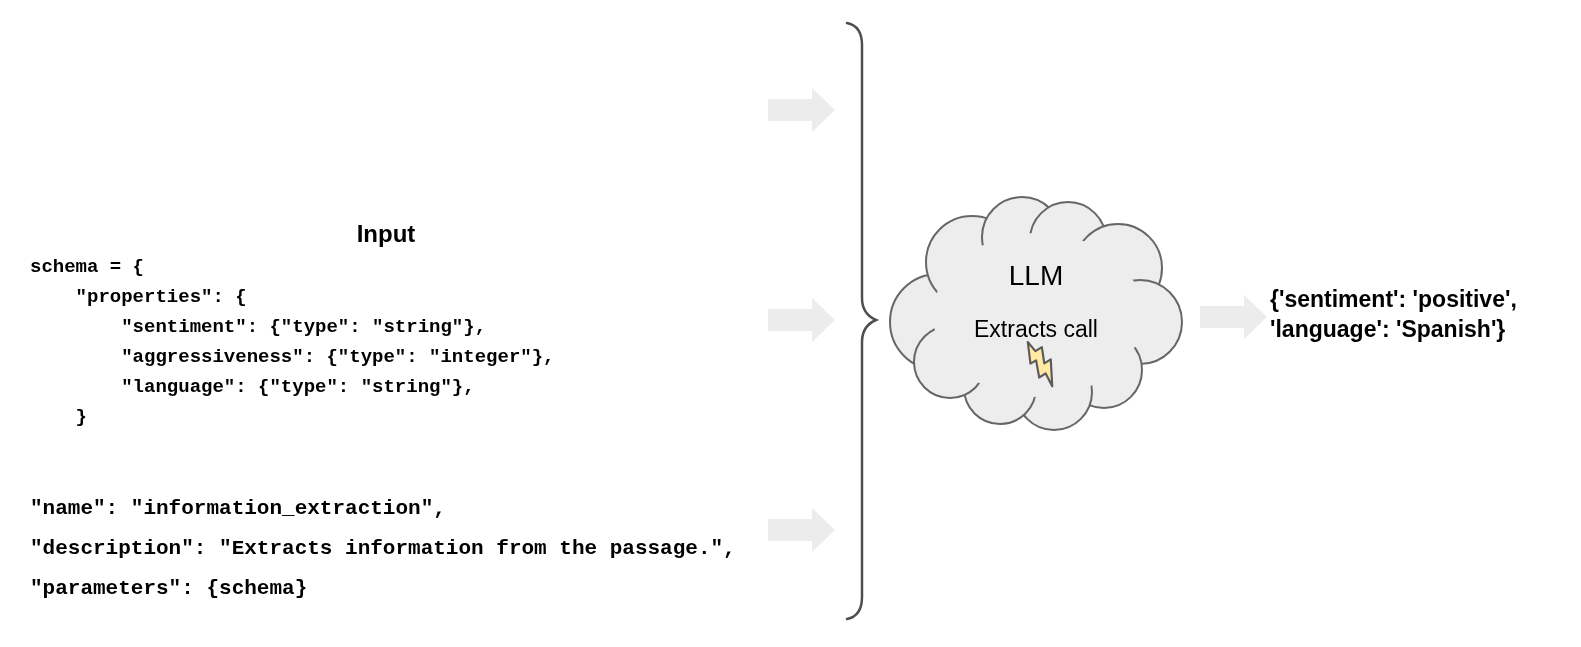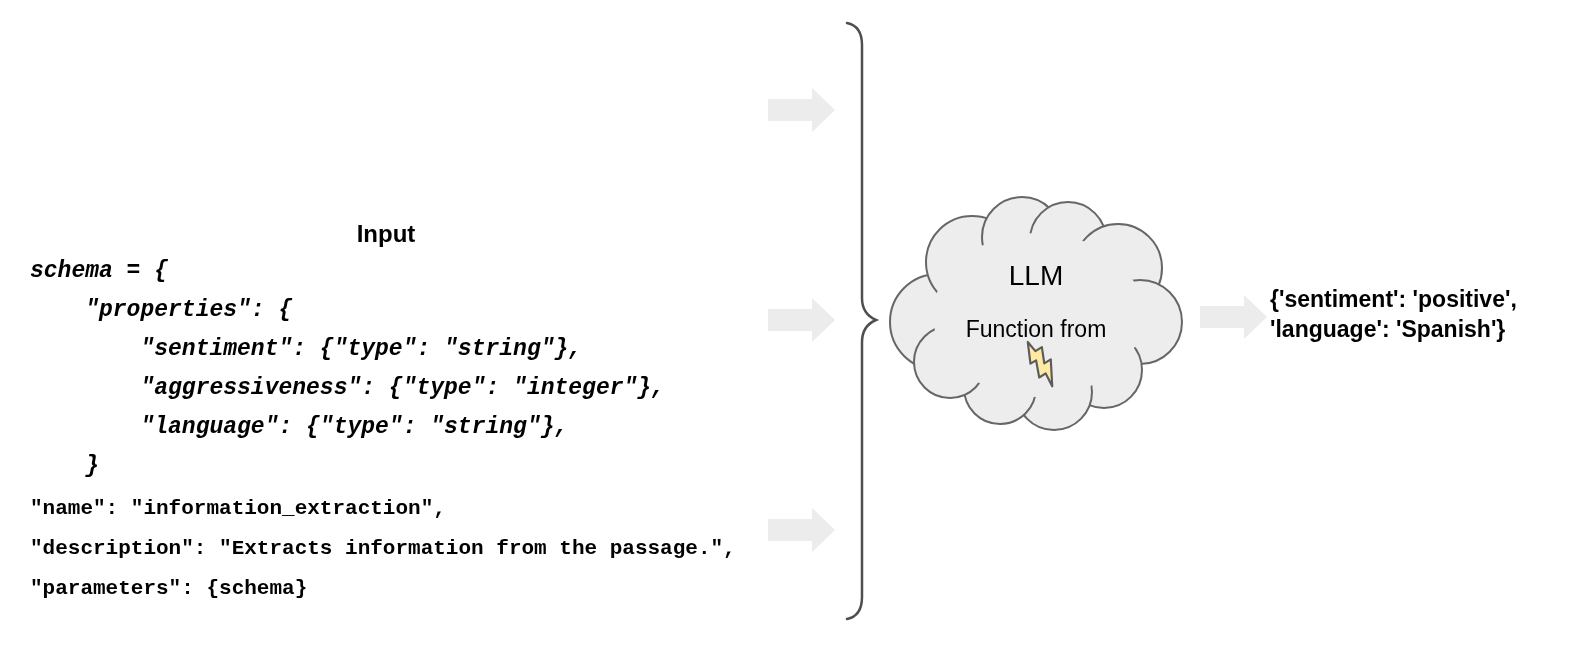--- a/index.html
+++ b/index.html
@@ -8,21 +8,21 @@
     --bolt_fill:#ffe9a3; --bolt_stroke:#5b5b5b;
   }
   *{margin:0;padding:0;box-sizing:border-box;}
   body{background:var(--background);font-family:"Liberation Sans",sans-serif;}
   .canvas{position:relative;width:1581px;height:647px;background:var(--background);overflow:hidden;}
   .layer{position:absolute;left:0;top:0;width:1581px;height:647px;}
   .abs{position:absolute;color:var(--text);}
   .heading{font-weight:bold;font-size:24px;text-align:center;font-family:"Liberation Sans",sans-serif;}
   .mono{font-family:"Liberation Mono","DejaVu Sans Mono",monospace;font-weight:bold;white-space:pre;}
   .input-code{left:30px;top:84px;width:712px;font-size:23.5px;line-height:28.5px;text-align:center;}
-  .schema-code{left:30px;top:252px;font-size:23px;line-height:39px;font-style:italic;}
+  .schema-code{left:30px;top:252px;font-size:19px;line-height:30px;}
   .function-code{left:30px;top:489px;font-size:21px;line-height:40px;}
   .h-input{left:30px;top:50px;width:712px;}
   .h-schema{left:30px;top:220px;width:712px;}
   .h-function{left:30px;top:456px;width:720px;}
   .llm-title{left:890px;top:260px;width:292px;text-align:center;font-weight:normal;font-size:28px;}
   .llm-subtitle{left:890px;top:316px;width:292px;text-align:center;font-size:23px;}
   .output-text{left:1270px;top:285px;width:300px;font-weight:bold;font-size:23px;line-height:29.5px;white-space:pre;}
   .flow-arrow{fill:var(--arrow_fill);stroke:none;}
   .cloud-bump{fill:var(--cloud_fill);stroke:var(--cloud_stroke);stroke-width:2;}
   .cloud-core{fill:var(--cloud_fill);stroke:none;}
@@ -78,18 +78,18 @@
         "sentiment": {"type": "string"},
         "aggressiveness": {"type": "integer"},
         "language": {"type": "string"},
     }</div>
 
   <div class="abs mono function-code">"name": "information_extraction",
 "description": "Extracts information from the passage.",
 "parameters": {schema}</div>
 
   <div class="abs llm-title">LLM</div>
-  <div class="abs llm-subtitle">Function from</div>
+  <div class="abs llm-subtitle">Extracts call</div>
 
   <div class="abs output-text">{'sentiment': 'positive',
 'language': 'Spanish'}</div>
 
 </div>
 
 </body></html>

